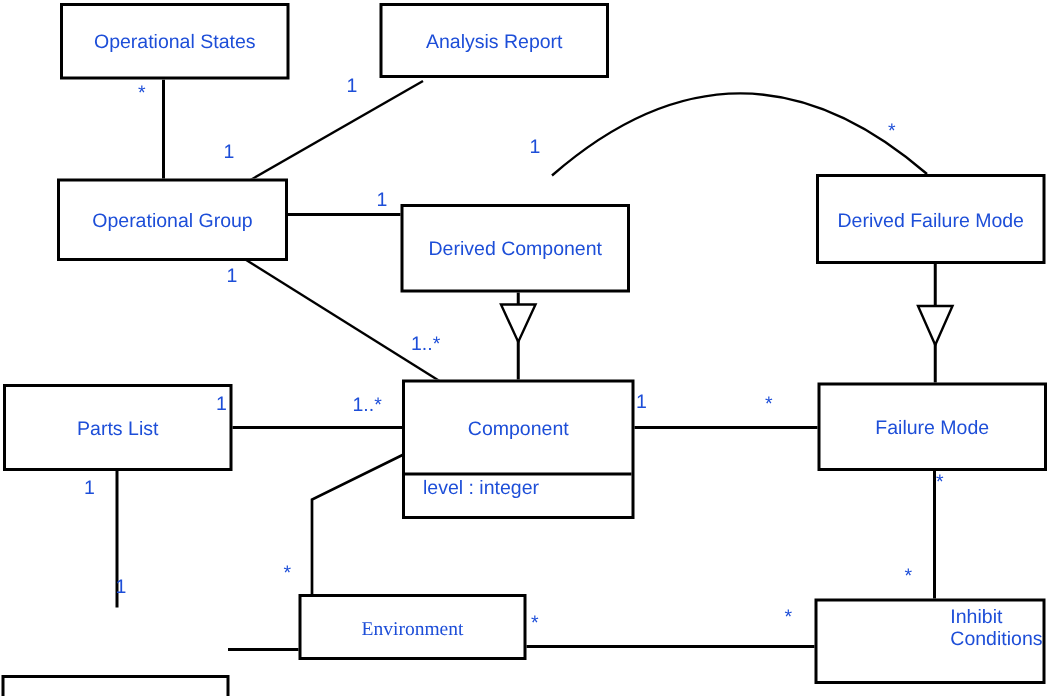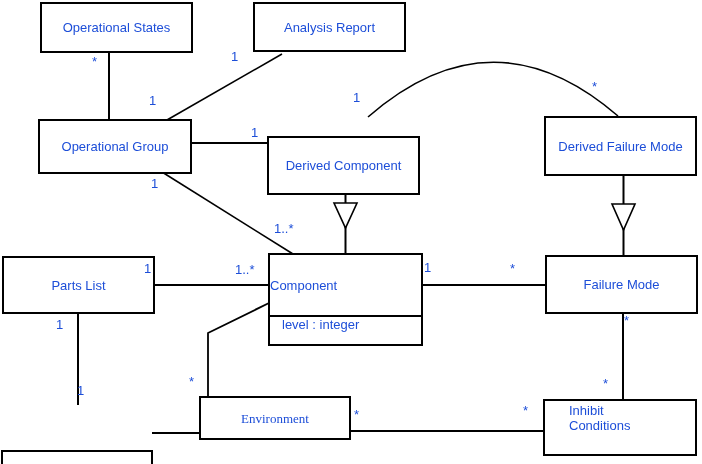--- a/index.html
+++ b/index.html
@@ -36,34 +36,34 @@
   .uml-class.two-compartments {
     display: block;
     padding: 0;
   }
   .compartment-name {
     box-sizing: border-box;
     height: 62px;
     border-bottom: 2px solid #000000;
     display: flex;
     align-items: center;
-    justify-content: flex-start;
+    justify-content: center;
   }
   .compartment-attrs {
     box-sizing: border-box;
     height: 27px;
     display: flex;
     align-items: flex-start;
     justify-content: flex-start;
     padding-left: 12px;
     text-align: left;
   }
   .uml-class.top-left-text {
     align-items: flex-start;
-    justify-content: flex-start;
+    justify-content: flex-end;
     text-align: left;
     padding: 2px 0 0 24px;
     white-space: pre-line;
   }
   .mult {
     position: absolute;
     font-size: 13px;
     line-height: 13px;
     white-space: nowrap;
   }

